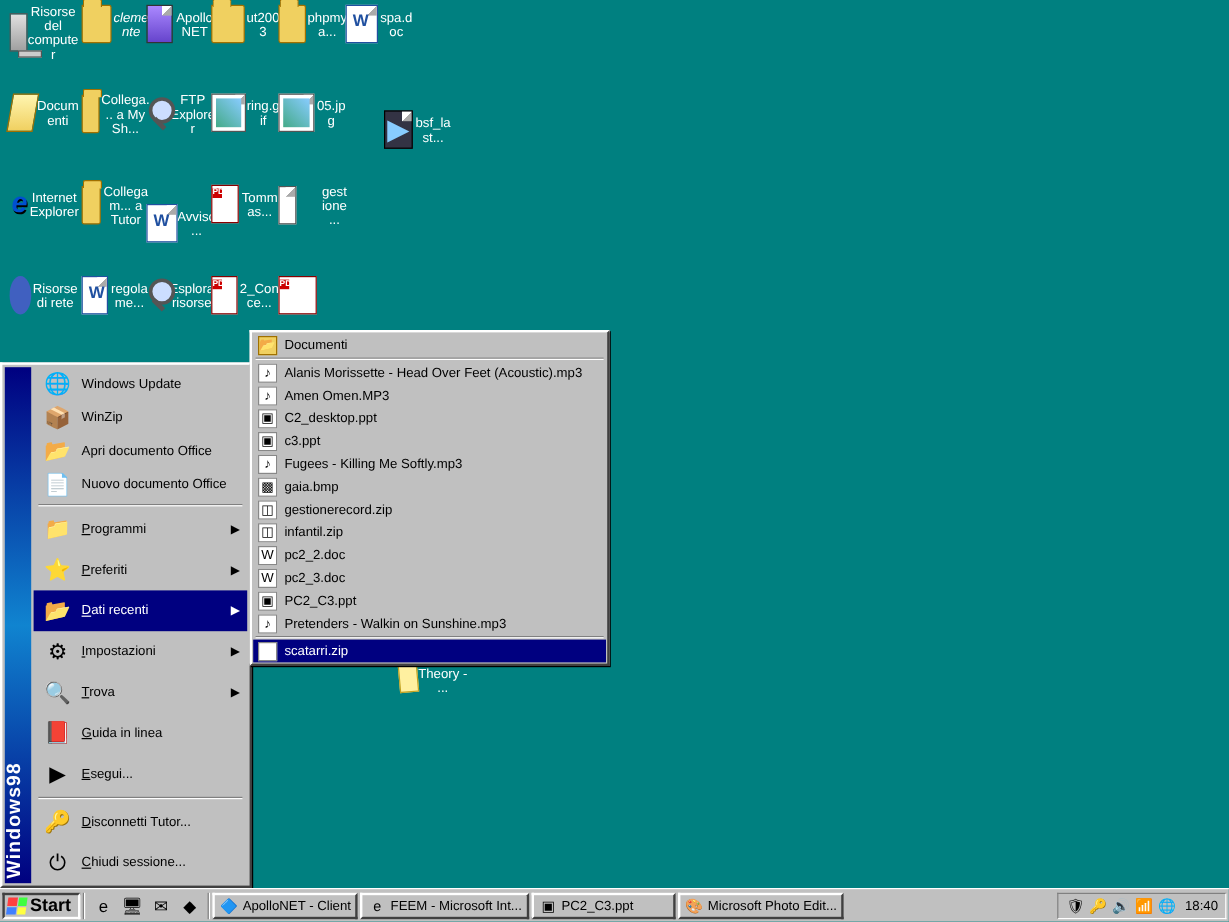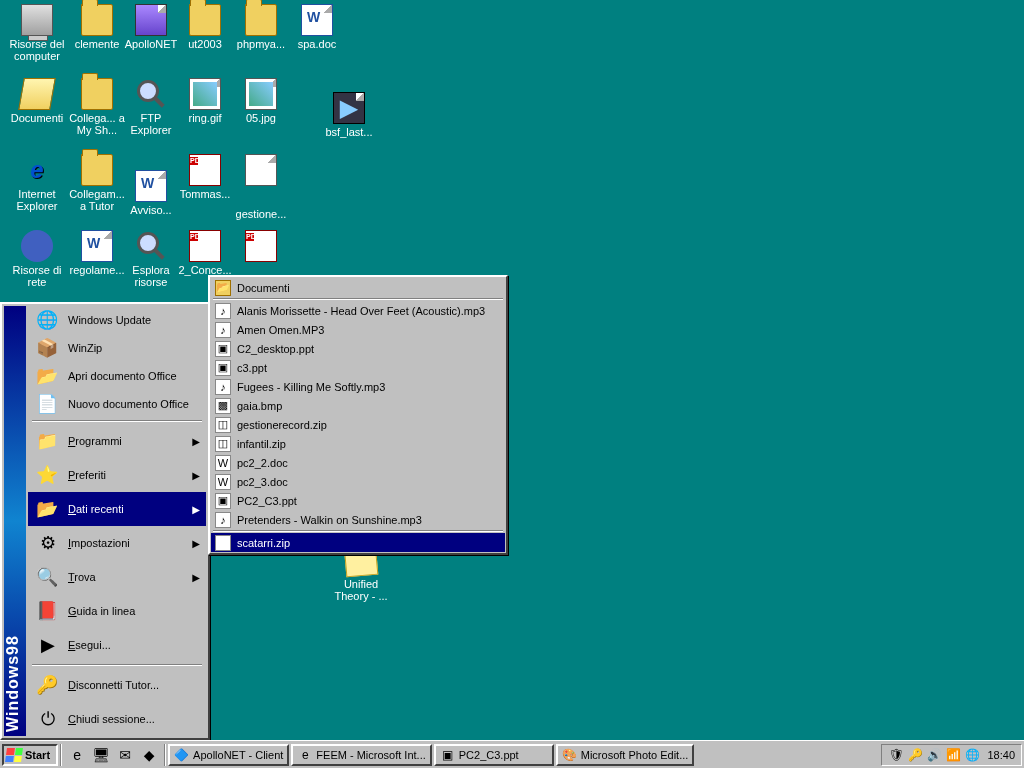--- a/index.html
+++ b/index.html
@@ -1,20 +1,20 @@
 <!DOCTYPE html>
 <html><head>
 <meta charset="utf-8">
 <style>
 * { margin: 0; padding: 0; box-sizing: border-box; font-family: "MS Sans Serif", Tahoma, sans-serif; user-select: none; }
 body { width: 1024px; height: 768px; overflow: hidden; background: #008080; position: relative; font-size: 11px; }
 
 
 .desktop { position: absolute; inset: 0; }
-.dicon { position: absolute; width: 58px; display: flex; flex-direction: column; align-items: center; text-align: center; cursor: pointer; }
+.dicon { position: absolute; width: 58px; display: flex; flex-direction: row; align-items: center; text-align: center; cursor: pointer; }
 .dicon .ic { width: 32px; height: 32px; display: flex; align-items: center; justify-content: center; font-size: 24px; margin-bottom: 2px; }
 .dicon .lbl { color: #fff; font-size: 11px; line-height: 12px; word-break: break-word; max-width: 58px; }
 
 
 .ic-computer { background: linear-gradient(#e0e0e0,#a0a0a0); border: 1px solid #555; width: 30px; height: 26px; position: relative; }
 .ic-computer::after{content:"";position:absolute;bottom:-6px;left:6px;width:18px;height:4px;background:#ccc;border:1px solid #555;}
 .ic-folder { background: #f0d060; border: 1px solid #a07000; width: 30px; height: 24px; position: relative; border-radius: 0 2px 2px 2px;}
 .ic-folder::before{content:"";position:absolute;top:-6px;left:0;width:14px;height:6px;background:#f0d060;border:1px solid #a07000;border-bottom:none;border-radius:2px 2px 0 0;}
 .ic-folder-open{background:linear-gradient(#fff5b0,#f0d060);border:1px solid #a07000;width:30px;height:22px;transform:skewX(-10deg);}
 .ic-doc { background: #fff; border: 1px solid #555; width: 24px; height: 30px; position: relative; }
@@ -53,21 +53,21 @@
 .submenu { position: absolute; left: 208px; bottom: 213px; width: 300px; background: #c0c0c0; border: 2px solid; border-color: #fff #404040 #404040 #fff; box-shadow: 1px 1px 0 #000; padding: 1px; }
 .sub-item { display: flex; align-items: center; height: 19px; padding: 0 4px; cursor: pointer; }
 .sub-item:hover,.sub-item.hl { background: #000080; color: #fff; }
 .sub-ic { width: 16px; height: 16px; flex-shrink: 0; margin-right: 6px; display:flex;align-items:center;justify-content:center;font-size:11px;border:1px solid #888;background:#fff;}
 .sub-ic.fld{background:#f0d060;border-color:#a07000;}
 .sub-lbl{font-size:11px;}
 .sub-sep{height:2px;margin:1px 2px;border-top:1px solid #808080;border-bottom:1px solid #fff;}
 
 
 .taskbar { position: absolute; left: 0; right: 0; bottom: 0; height: 28px; background: #c0c0c0; border-top: 1px solid #fff; display: flex; align-items: center; padding: 2px; gap: 2px; }
-.start-btn { height: 22px; padding: 0 6px 0 2px; background: #c0c0c0; border: 2px solid; border-color: #fff #404040 #404040 #fff; display: flex; align-items: center; font-weight: bold; font-size: 11px; cursor: pointer; }
+.start-btn { height: 22px; padding: 0 6px 0 2px; background: #c0c0c0; border: 2px solid; border-color: #fff #404040 #404040 #fff; display: flex; align-items: center; font-weight: bold; font-size: 15px; cursor: pointer; }
 .start-btn.pressed{border-color:#404040 #fff #fff #404040;}
 .winflag{width:16px;height:14px;margin-right:3px;display:grid;grid-template-columns:1fr 1fr;grid-template-rows:1fr 1fr;gap:1px;transform:skewX(-8deg);}
 .winflag div:nth-child(1){background:#ff4040;}
 .winflag div:nth-child(2){background:#40ff40;}
 .winflag div:nth-child(3){background:#4080ff;}
 .winflag div:nth-child(4){background:#ffff40;}
 .tb-sep{width:2px;height:22px;border-left:1px solid #808080;border-right:1px solid #fff;}
 .ql{display:flex;gap:2px;padding:0 2px;}
 .ql-btn{width:22px;height:22px;display:flex;align-items:center;justify-content:center;cursor:pointer;font-size:14px;}
 .task-btn { height: 22px; min-width: 120px; max-width: 160px; padding: 0 4px; background: #c0c0c0; border: 2px solid; border-color: #fff #404040 #404040 #fff; display: flex; align-items: center; font-size: 11px; cursor: pointer; overflow: hidden; white-space: nowrap; }
@@ -76,21 +76,21 @@
 .tray-ic{width:16px;height:16px;display:flex;align-items:center;justify-content:center;font-size:12px;}
 </style>
 </head>
 <body>
 
 <div class="desktop" id="desktop">
     <div class="dicon" style="left: 8px; top: 4px;">
       <div class="ic ic-computer"></div>
       <div class="lbl">Risorse del computer</div>
     </div>
-    <div class="dicon" style="left: 68px; top: 4px;">
+    <div class="dicon" style="left: 68px; top: 4px; font-style: italic;">
       <div class="ic ic-folder"></div>
       <div class="lbl">clemente</div>
     </div>
     <div class="dicon" style="left: 122px; top: 4px;">
       <div class="ic ic-doc ic-app"></div>
       <div class="lbl">ApolloNET</div>
     </div>
     <div class="dicon" style="left: 176px; top: 4px;">
       <div class="ic ic-folder"></div>
       <div class="lbl">ut2003</div>

